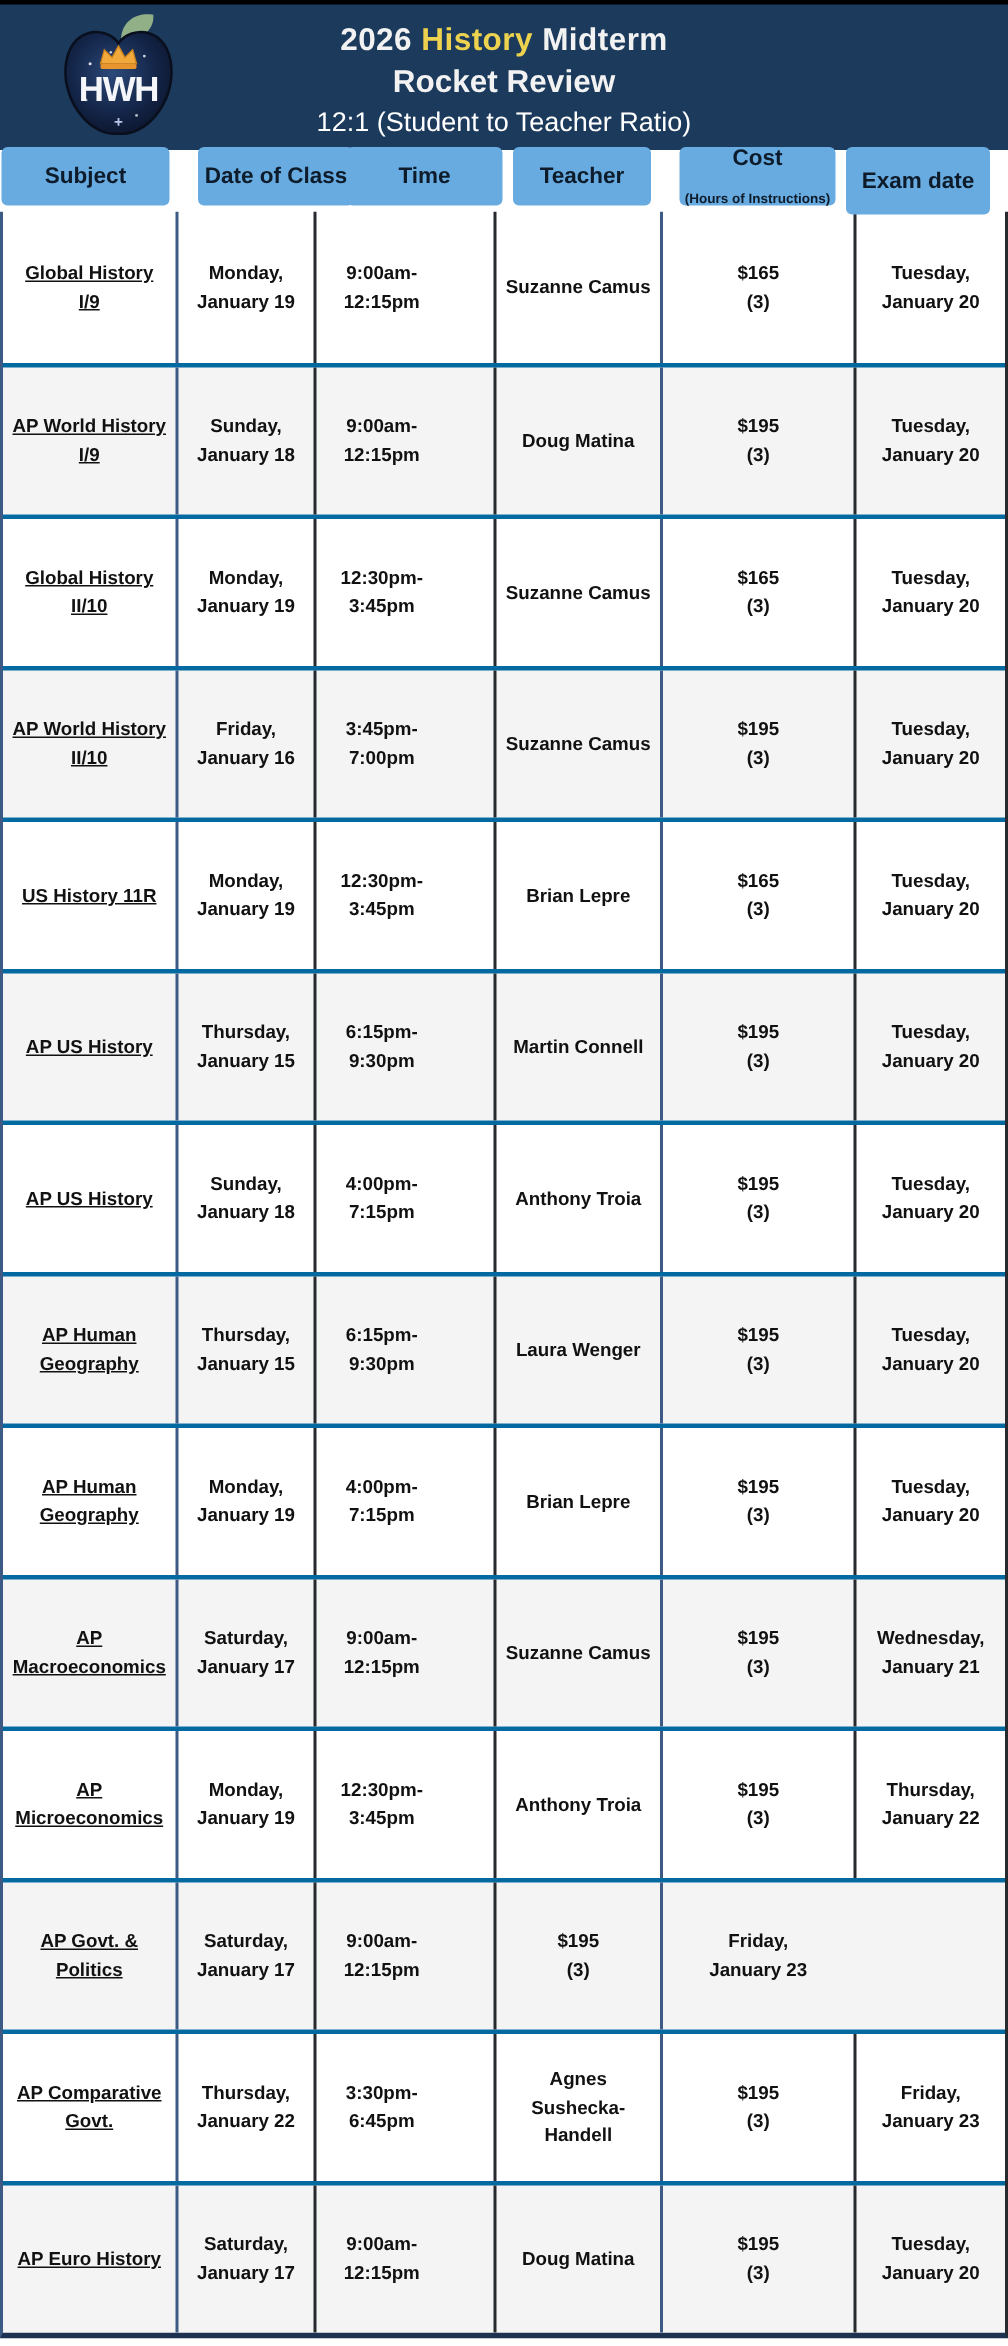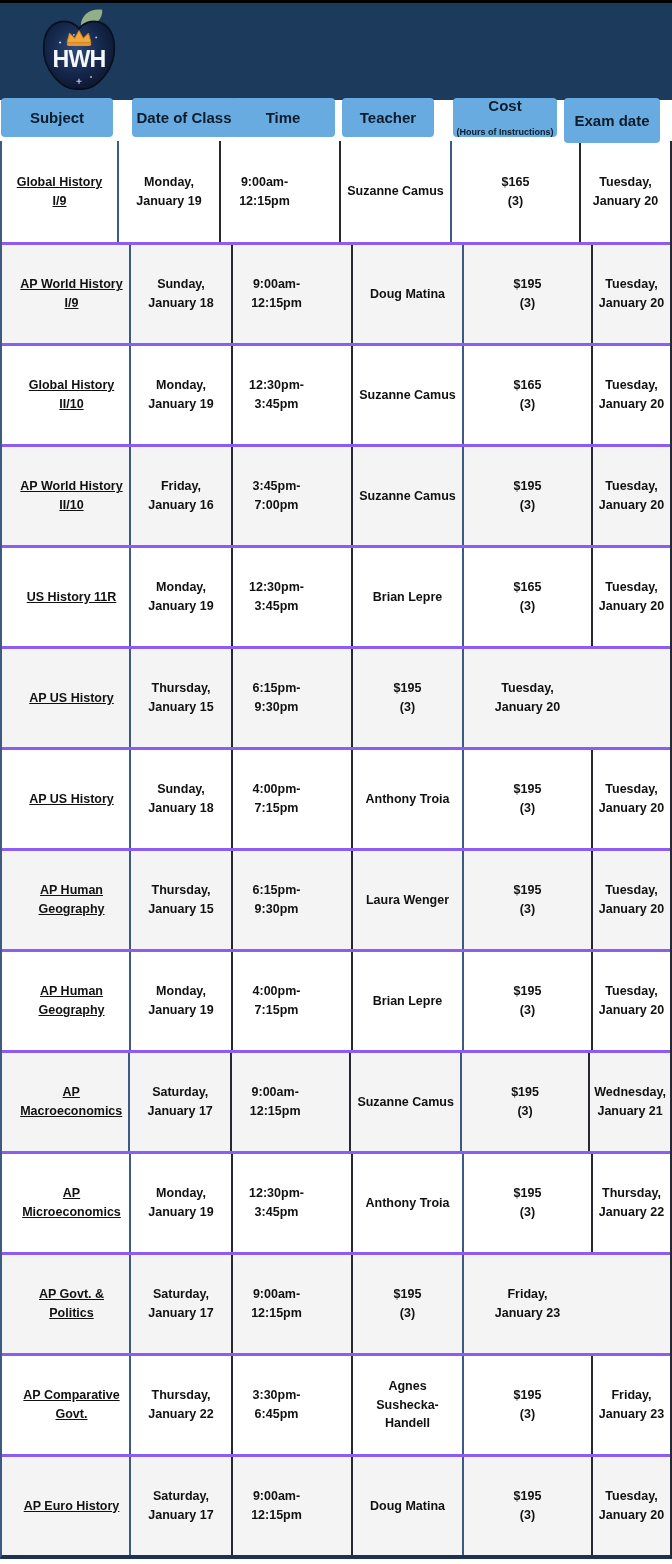--- a/index.html
+++ b/index.html
@@ -42,32 +42,32 @@
 
   
   .grid {
     box-sizing:border-box; width:672px;
     border-left:2px solid #3d5a85; border-right:2px solid #26292e;
     border-bottom:4px solid #1d3150;
   }
   .row {
     display:flex; height:101px; box-sizing:border-box; background:#ffffff;
   }
-  .row + .row { border-top:3px solid #8b5cf6;padding-left:12px; }
+  .row + .row { border-top:3px solid #0369a1; }
   .row:nth-child(even) { background:#f4f4f4; }
   .cell {
     box-sizing:border-box; display:flex; align-items:center; justify-content:center;
     text-align:center; white-space:pre-line;
     font-size:12.5px; font-weight:bold; color:#111111; line-height:1.5;
     padding:0 4px;
   }
   .cell + .cell { border-left:2px solid #26292e; }
   .cell:nth-child(2), .cell:nth-child(5) { border-left-color:#3d5a85; }
   .cell:nth-child(1){ width:115px;text-decoration:underline; }
-  .cell:nth-child(2){ width:102px; }
+  .cell:nth-child(2){ width:92px; }
   .cell:nth-child(3){ width:89px; }
   .cell:nth-child(4){ width:111px;margin-left:31px; }
   .cell:nth-child(5){ width:129px; }
   .cell:nth-child(6){ flex:1; }
 
   .bottombar { height:5px; background:#ffffff; }
 </style>
 </head>
 <body>
 
@@ -89,20 +89,25 @@
         <circle cx="70" cy="36" r="1.1" fill="#ffffff" opacity=".8"></circle>
         <circle cx="64" cy="82" r="1.1" fill="#ffffff" opacity=".7"></circle>
         <circle cx="25" cy="70" r="1" fill="#ffffff" opacity=".7"></circle>
         <circle cx="44" cy="33" r="1" fill="#ffffff" opacity=".8"></circle>
         <path d="M36,42 L39,31 L45,37 L50,28 L55,37 L61,31 L64,42 Z" fill="#f0a93a" stroke="#c77f1f" stroke-width="1"></path>
         <rect x="36" y="42" width="28" height="4" rx="2" fill="#e8952f"></rect>
         <text x="50" y="71" text-anchor="middle" font-family="Liberation Sans, DejaVu Sans, sans-serif" font-size="27" font-weight="bold" fill="#f4f6fa" letter-spacing="-1">HWH</text>
         <path d="M50,84 l0,6 M47,87 l6,0" stroke="#cfd8ff" stroke-width="1.4" opacity=".9"></path>
       </svg>
     </div>
+    <div class="titles">
+      <div class="title-line1"><span class="part">2026</span> <span class="part accent">History</span> <span class="part">Midterm</span></div>
+      <div class="title-line2">Rocket Review</div>
+      <div class="ratio-line">12:1 (Student to Teacher Ratio)</div>
+    </div>
   </div>
 
   <div class="tabband" id="tabband">
       <div class="tab">
         <div class="tab-label">Subject</div>
       </div>
       <div class="tab">
         <div class="tab-label">Date of Class</div>
       </div>
       <div class="tab">
@@ -178,20 +183,21 @@
         <div class="cell cell-cost">$165
 (3)</div>
         <div class="cell cell-exam">Tuesday,
 January 20</div>
       </div>
       <div class="row">
         <div class="cell cell-subject">AP US History</div>
         <div class="cell cell-date">Thursday,
 January 15</div>
         <div class="cell cell-time">6:15pm-9:30pm</div>
+        <div class="cell cell-teacher">Martin Connell</div>
         <div class="cell cell-cost">$195
 (3)</div>
         <div class="cell cell-exam">Tuesday,
 January 20</div>
       </div>
       <div class="row">
         <div class="cell cell-subject">AP US History</div>
         <div class="cell cell-date">Sunday,
 January 18</div>
         <div class="cell cell-time">4:00pm-7:15pm</div>

